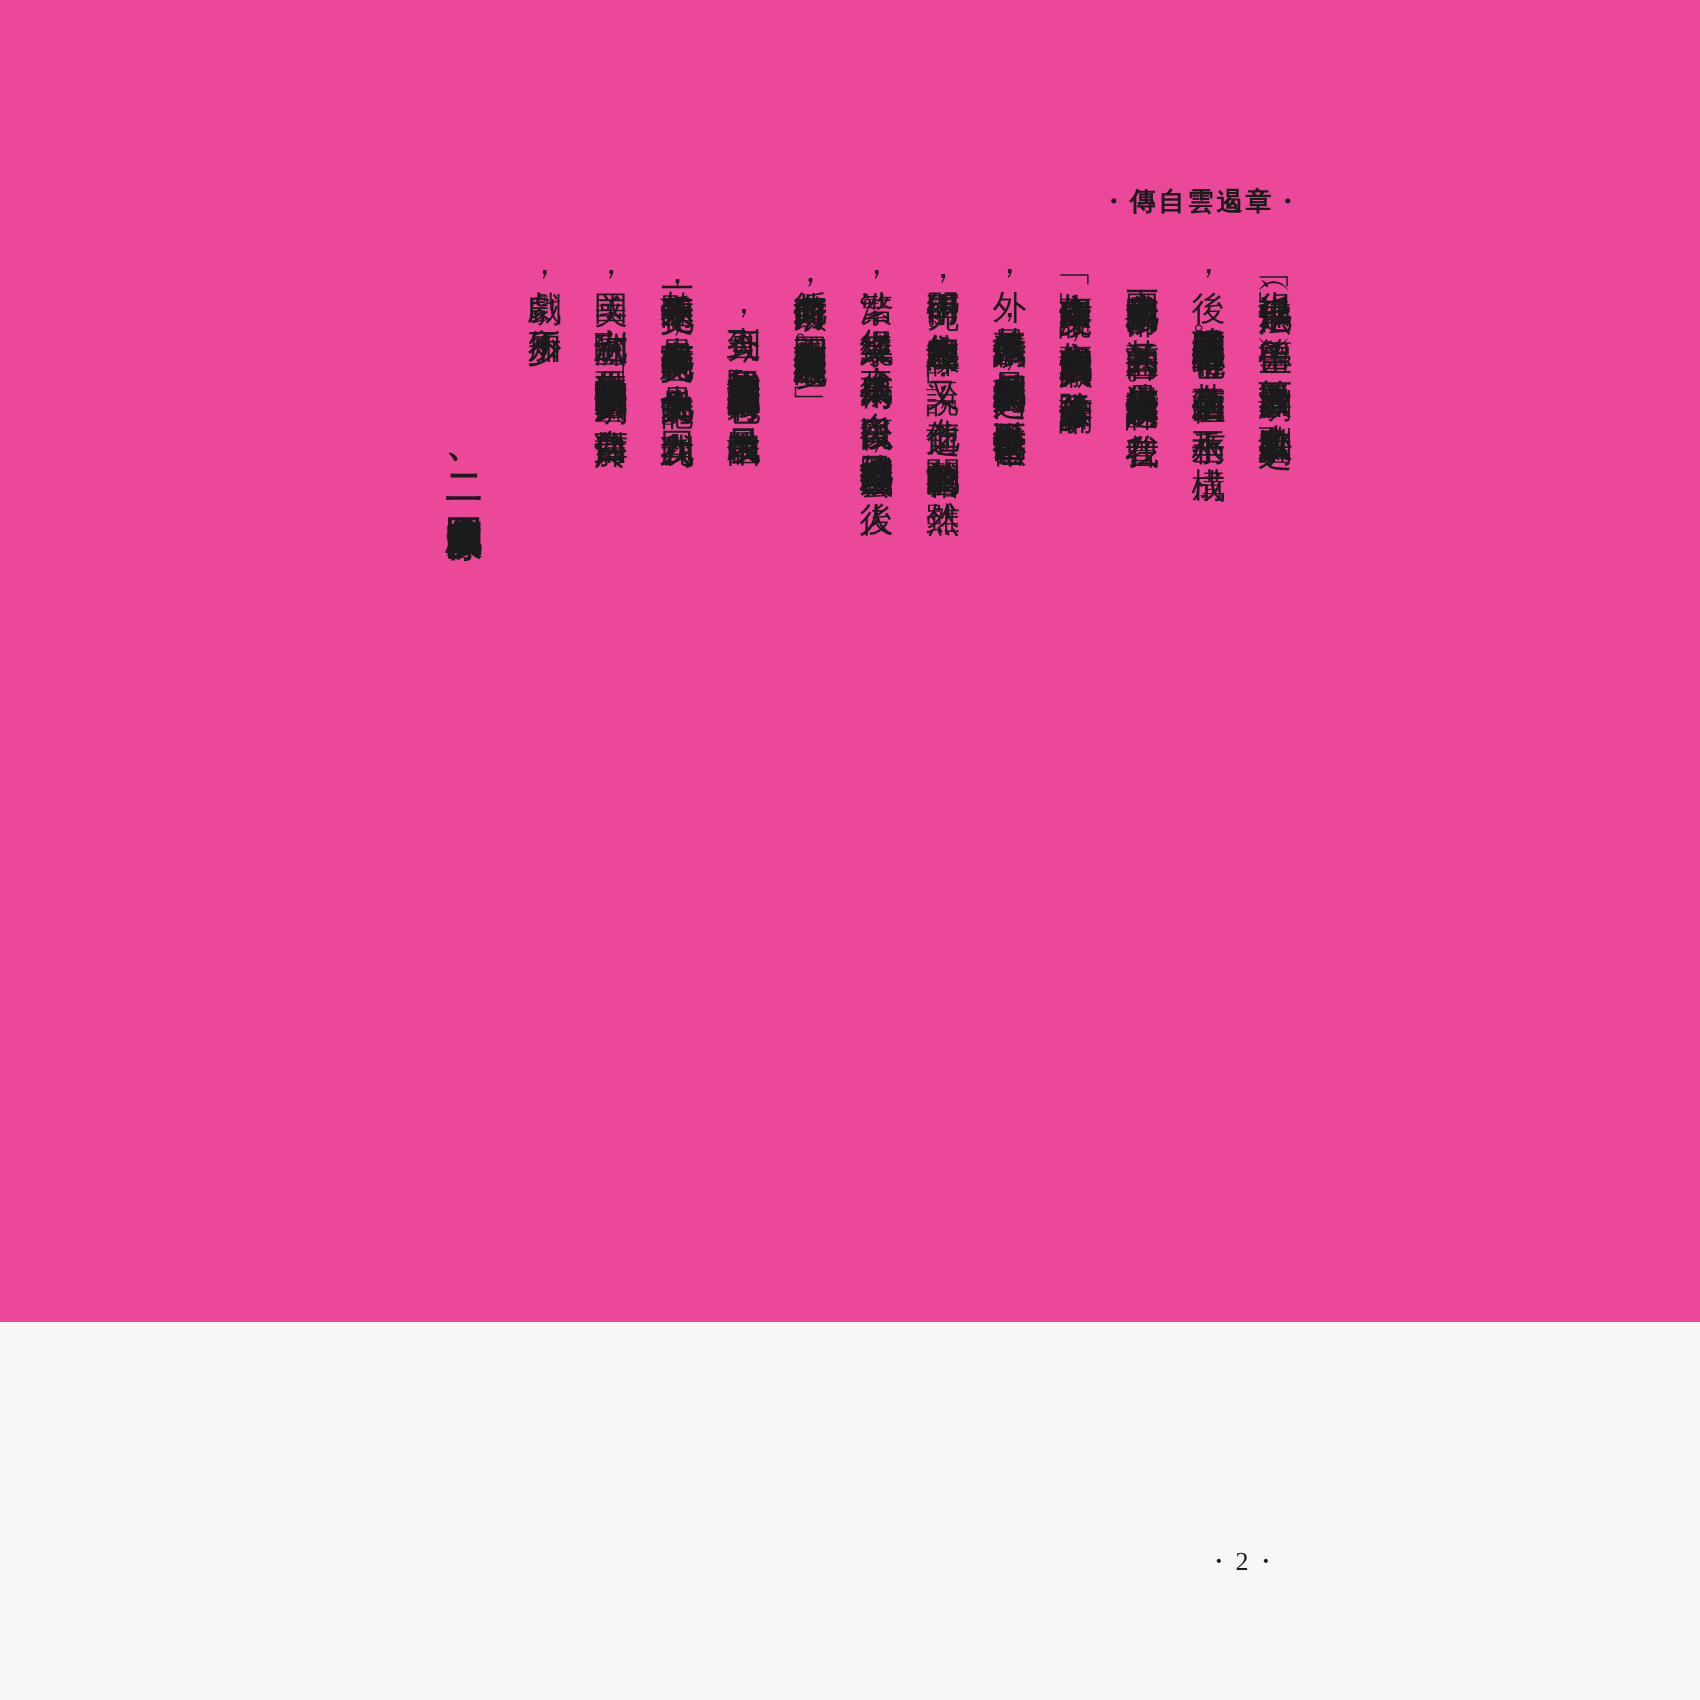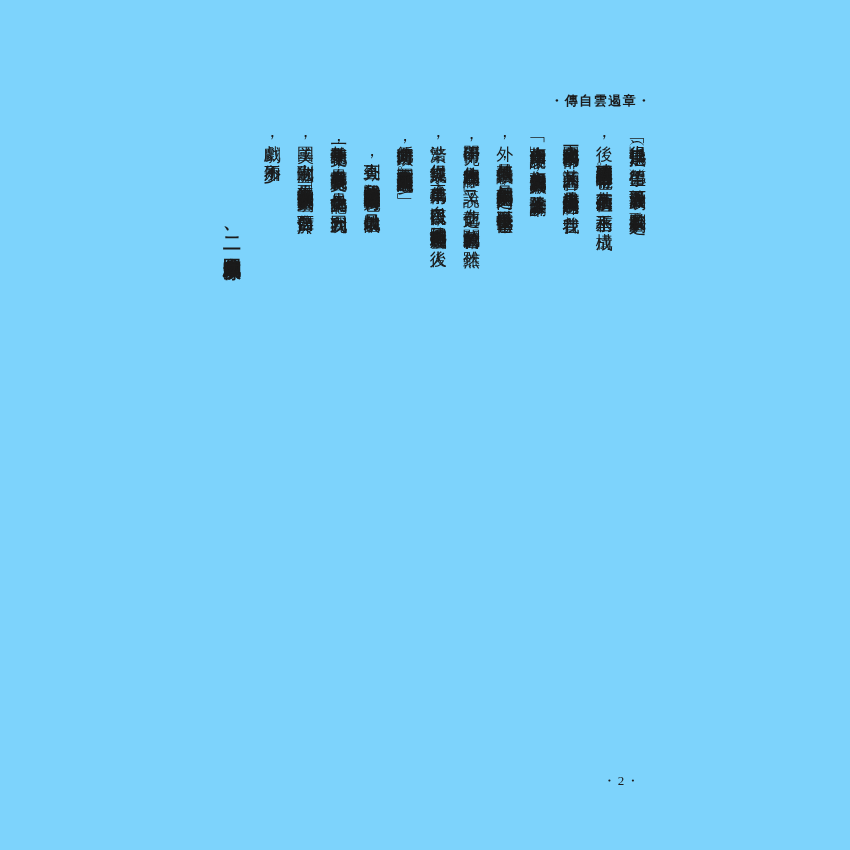--- a/index.html
+++ b/index.html
@@ -6,22 +6,22 @@
     margin: 0;
     padding: 0;
     width: 850px;
     height: 850px;
     background: #f7f7f6;
     overflow: hidden;
   }
   .page {
     position: relative;
     width: 850px;
-    height: 850px;
-    background: #7dd3fc;
+    height: 661px;
+    background: #ec4899;
     font-family: "Liberation Serif", "DejaVu Serif", serif;
     color: #1b1b1b;
   }
   
   .running-header {
     position: absolute;
     top: 92px;
     left: 543px;
     width: 116px;
     text-align: center;

